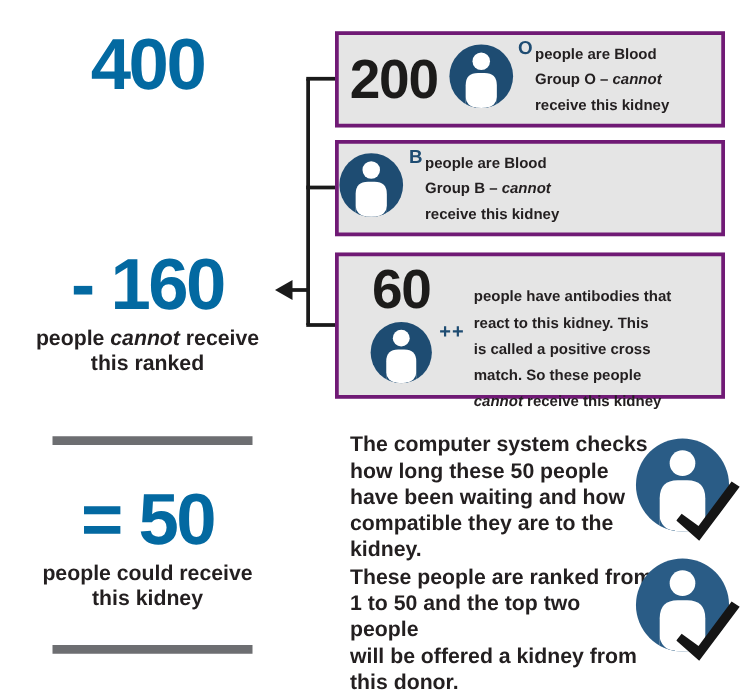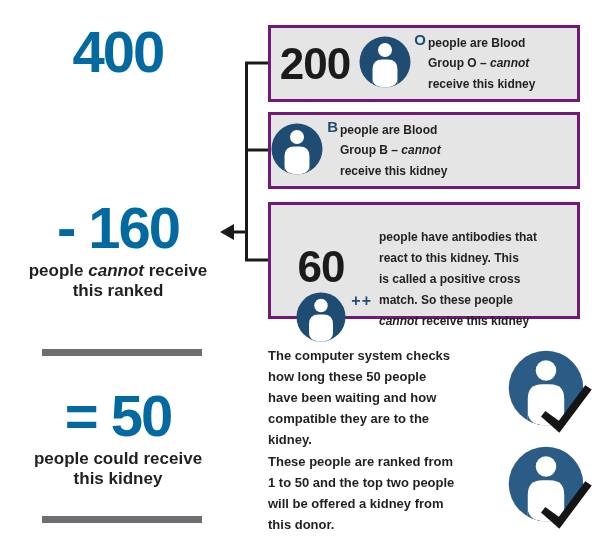--- a/index.html
+++ b/index.html
@@ -41,27 +41,27 @@
     color:#1e4c72; line-height:1;
   }
   .icon-sup.plus { right:-26px; top:1px; font-size:16px; letter-spacing:1px; }
   .box-text {
     margin-left:17px; font-size:12px; font-weight:600; line-height:20.5px;
     white-space:pre-line; color:#231f20;
   }
   .box-text em { font-style:italic; }
   .box3 { align-items:flex-start; padding-top:5px; }
   .box3-left { width:100px; flex:none; display:flex; flex-direction:column; align-items:center; }
-  .box3-left .box-number { width:auto;margin-top:35px; }
+  .box3-left .box-number { width:auto; }
   .box3-left .icon-wrap { margin-top:3px; }
   .box3 .box-text { margin-left:8px; margin-top:17px; line-height:21px; }
 
   
   .para {
-    position:absolute; left:268px; width:242px; font-size:13px; font-weight:600;
+    position:absolute; left:280px; width:242px; font-size:17px; font-weight:600;
     line-height:21px; white-space:pre-line; color:#231f20;
   }
   .big-icon { position:absolute; left:508px; width:76px; height:76px; }
   .check {
     position:absolute; left:33px; top:33px; width:54px; height:54px;
   }
 </style>
 </head>
 <body>
 

